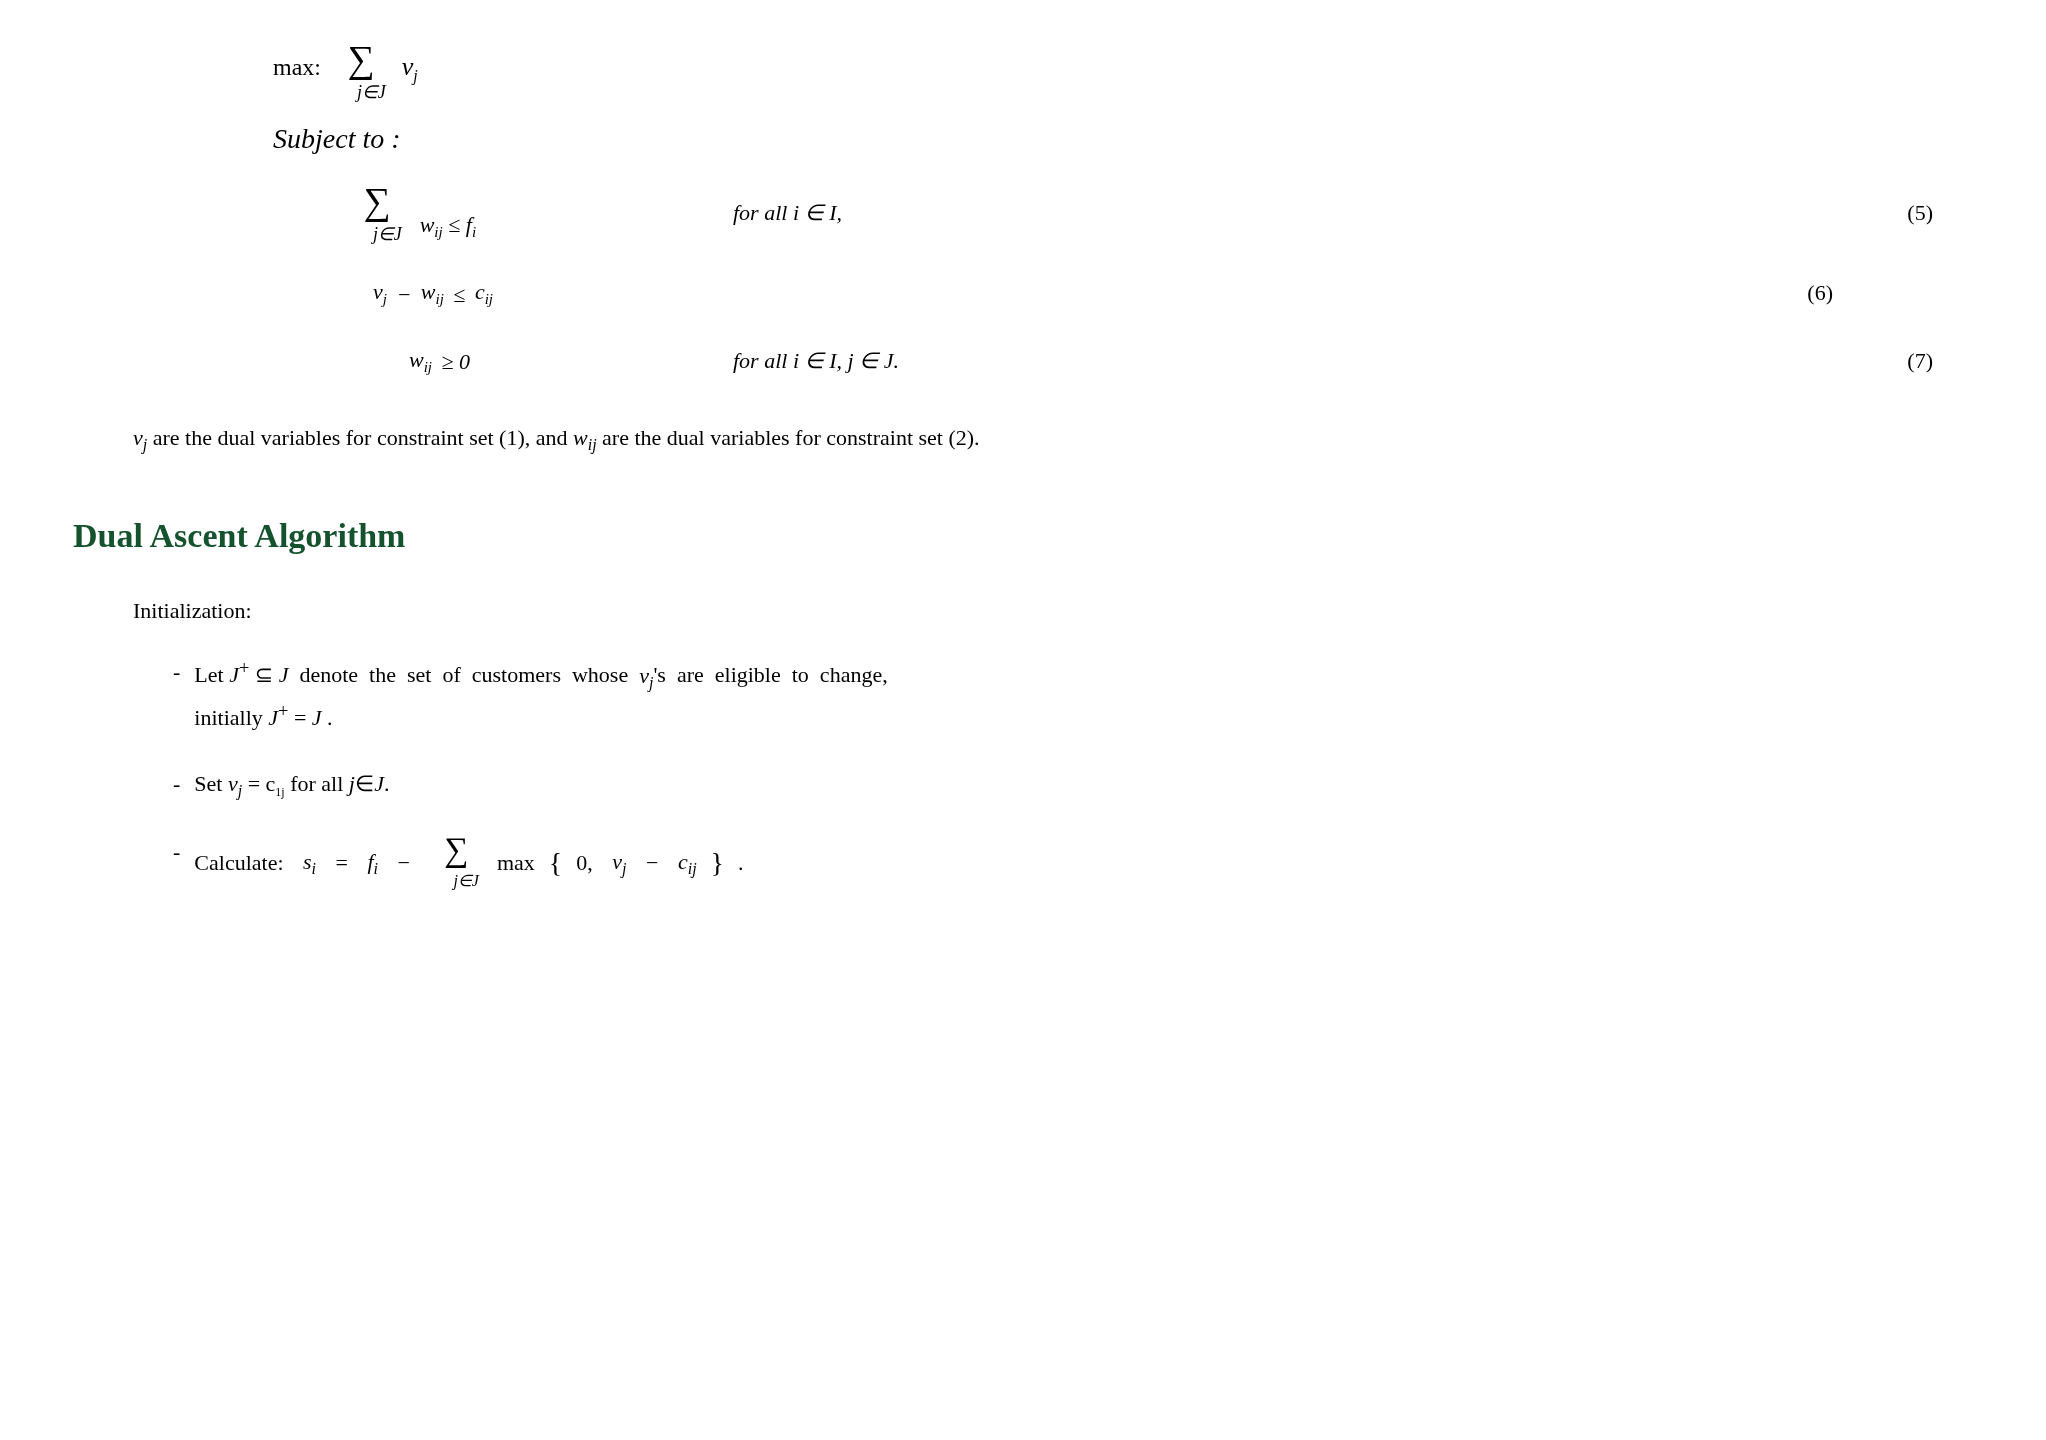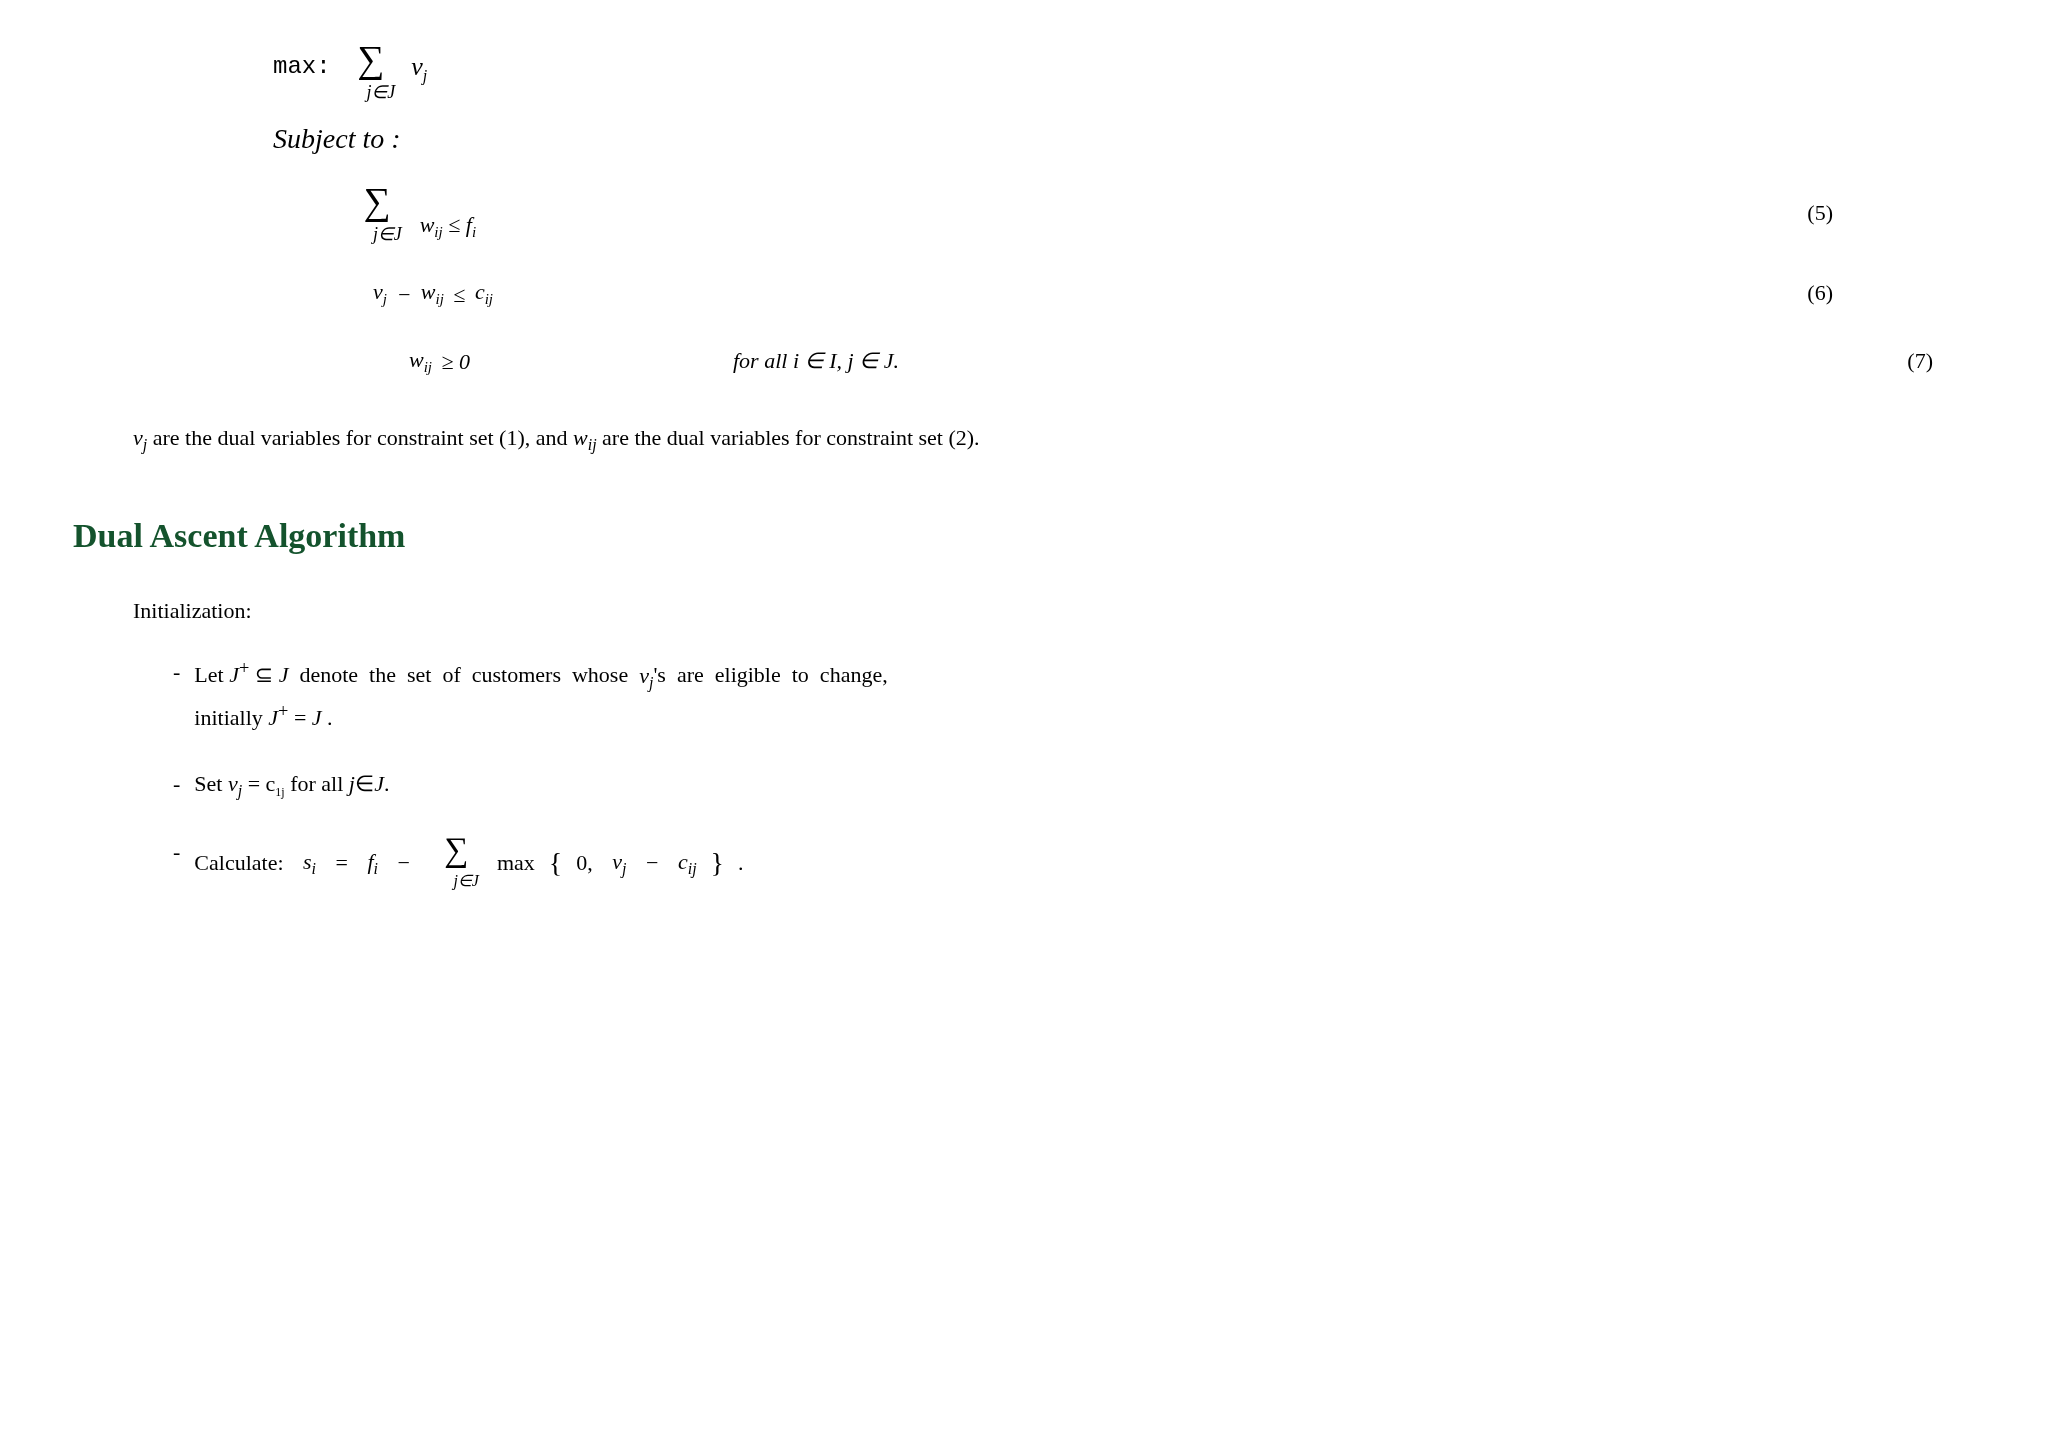--- a/index.html
+++ b/index.html
@@ -26,21 +26,20 @@
       display: flex;
       align-items: flex-start;
       margin-left: 200px;
       margin-bottom: 10px;
     }
 
     .max-label {
       font-size: 24px;
       margin-right: 16px;
       margin-top: 8px;
-      font-family: Liberation Mono, monospace;
     }
 
     .sum-block {
       display: inline-flex;
       flex-direction: column;
       align-items: center;
       margin-right: 8px;
     }
 
     .sigma {
@@ -201,20 +200,21 @@
     <div class="constraints-table">
 
       <div class="constraint-row">
         <div class="constraint-expr">
           <div class="sum-block">
             <span class="sigma">∑</span>
             <span class="sub-index math-inline">j∈J</span>
           </div>
           <span style="margin-left:6px;"><em>w<sub style="font-size:15px;"><em>ij</em></sub></em> ≤ <em>f<sub style="font-size:15px;"><em>i</em></sub></em></span>
         </div>
+        <div class="constraint-for"><em>for all i ∈ I,</em></div>
         <div class="constraint-num">(5)</div>
       </div>
 
       <div class="constraint-row">
         <div class="constraint-expr" style="padding-left: 20px;">
           <em>v<sub style="font-size:15px;"><em>j</em></sub></em>&nbsp;−&nbsp;<em>w<sub style="font-size:15px;"><em>ij</em></sub></em>&nbsp;≤&nbsp;<em>c<sub style="font-size:15px;"><em>ij</em></sub></em>
         </div>
         <div class="constraint-num">(6)</div>
       </div>
 

